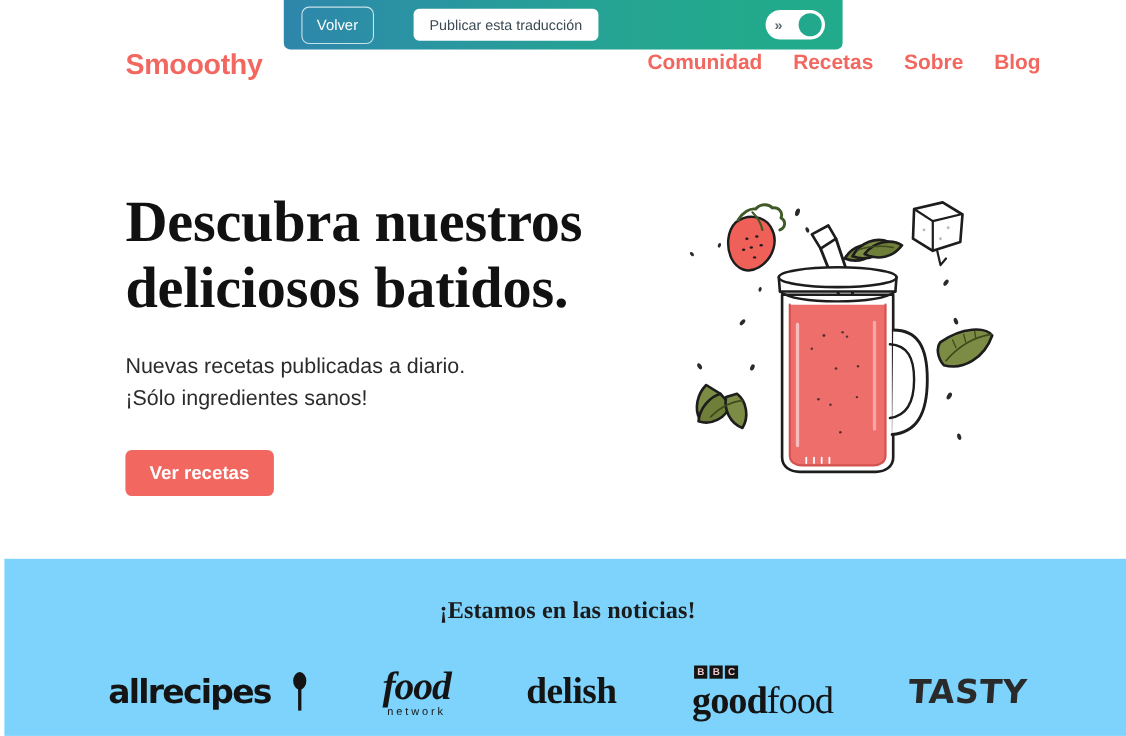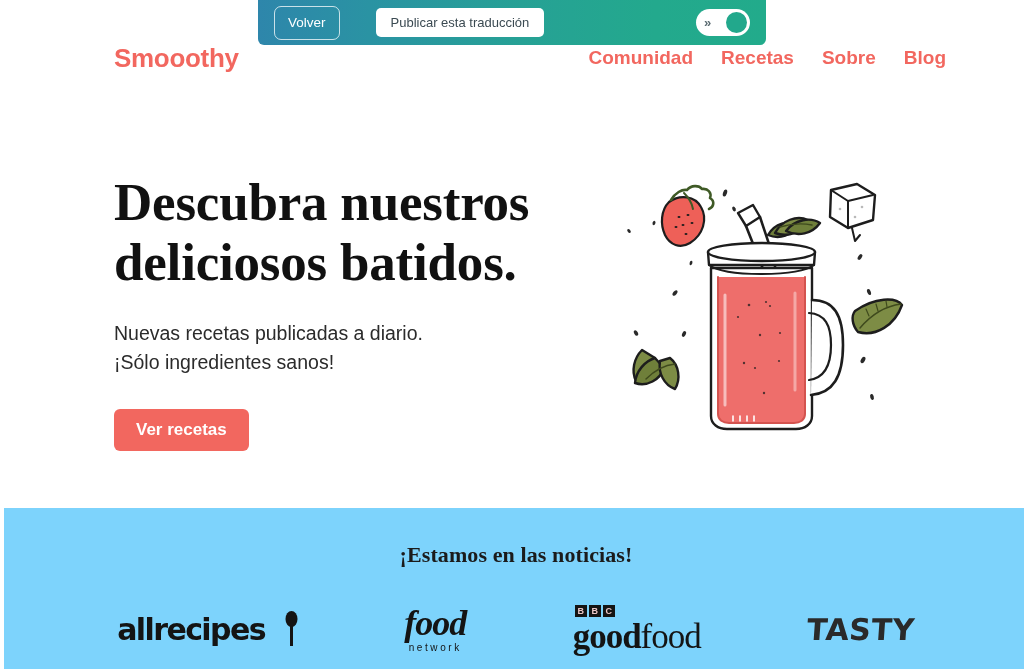--- a/index.html
+++ b/index.html
@@ -471,20 +471,23 @@
           <rect x="5" y="14" width="3" height="21" fill="#141414"></rect>
         </svg>
       </span>
     </div>
 
     <div class="press-logo" id="press-logo-foodnetwork">
       <span id="foodnetwork-word">food</span>
       <span id="foodnetwork-sub">network</span>
     </div>
 
+    <div class="press-logo" id="press-logo-delish">
+      <span>delish</span>
+    </div>
 
     <div class="press-logo" id="press-logo-goodfood">
       <span id="goodfood-bbc">
         <span class="bbc-box">B</span>
         <span class="bbc-box">B</span>
         <span class="bbc-box">C</span>
       </span>
       <span id="goodfood-words">
         <span id="goodfood-good">good</span><span id="goodfood-food">food</span>
       </span>

